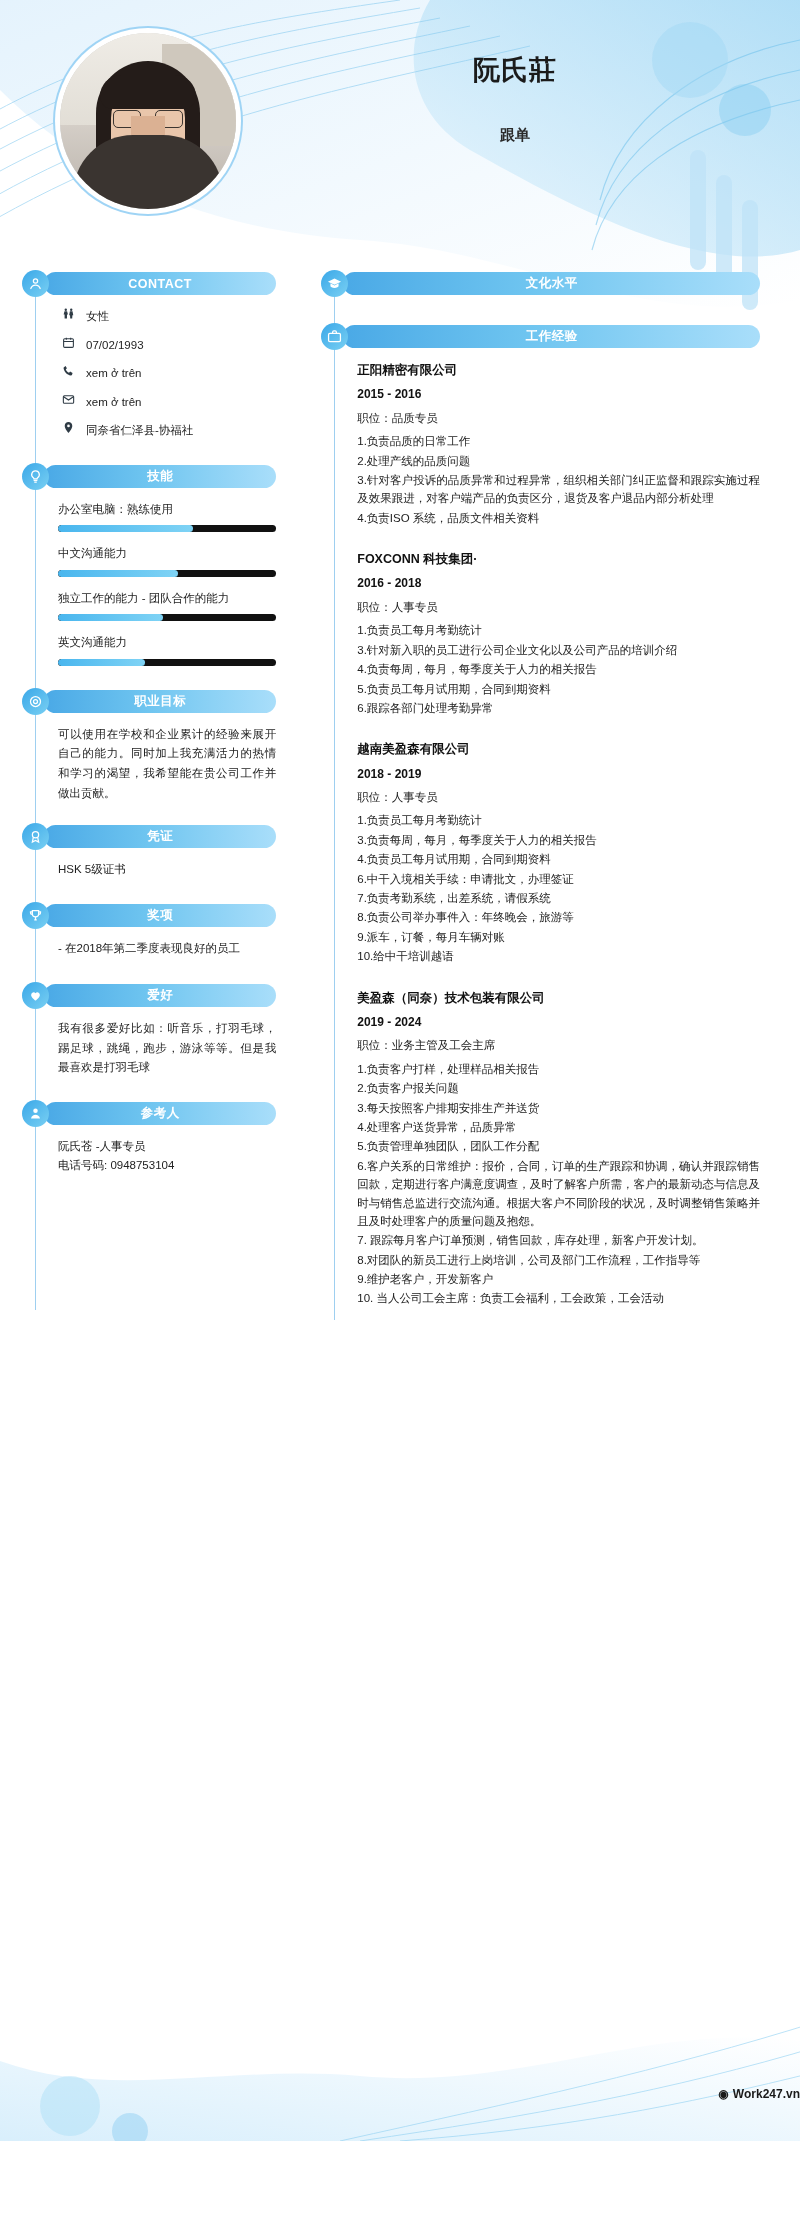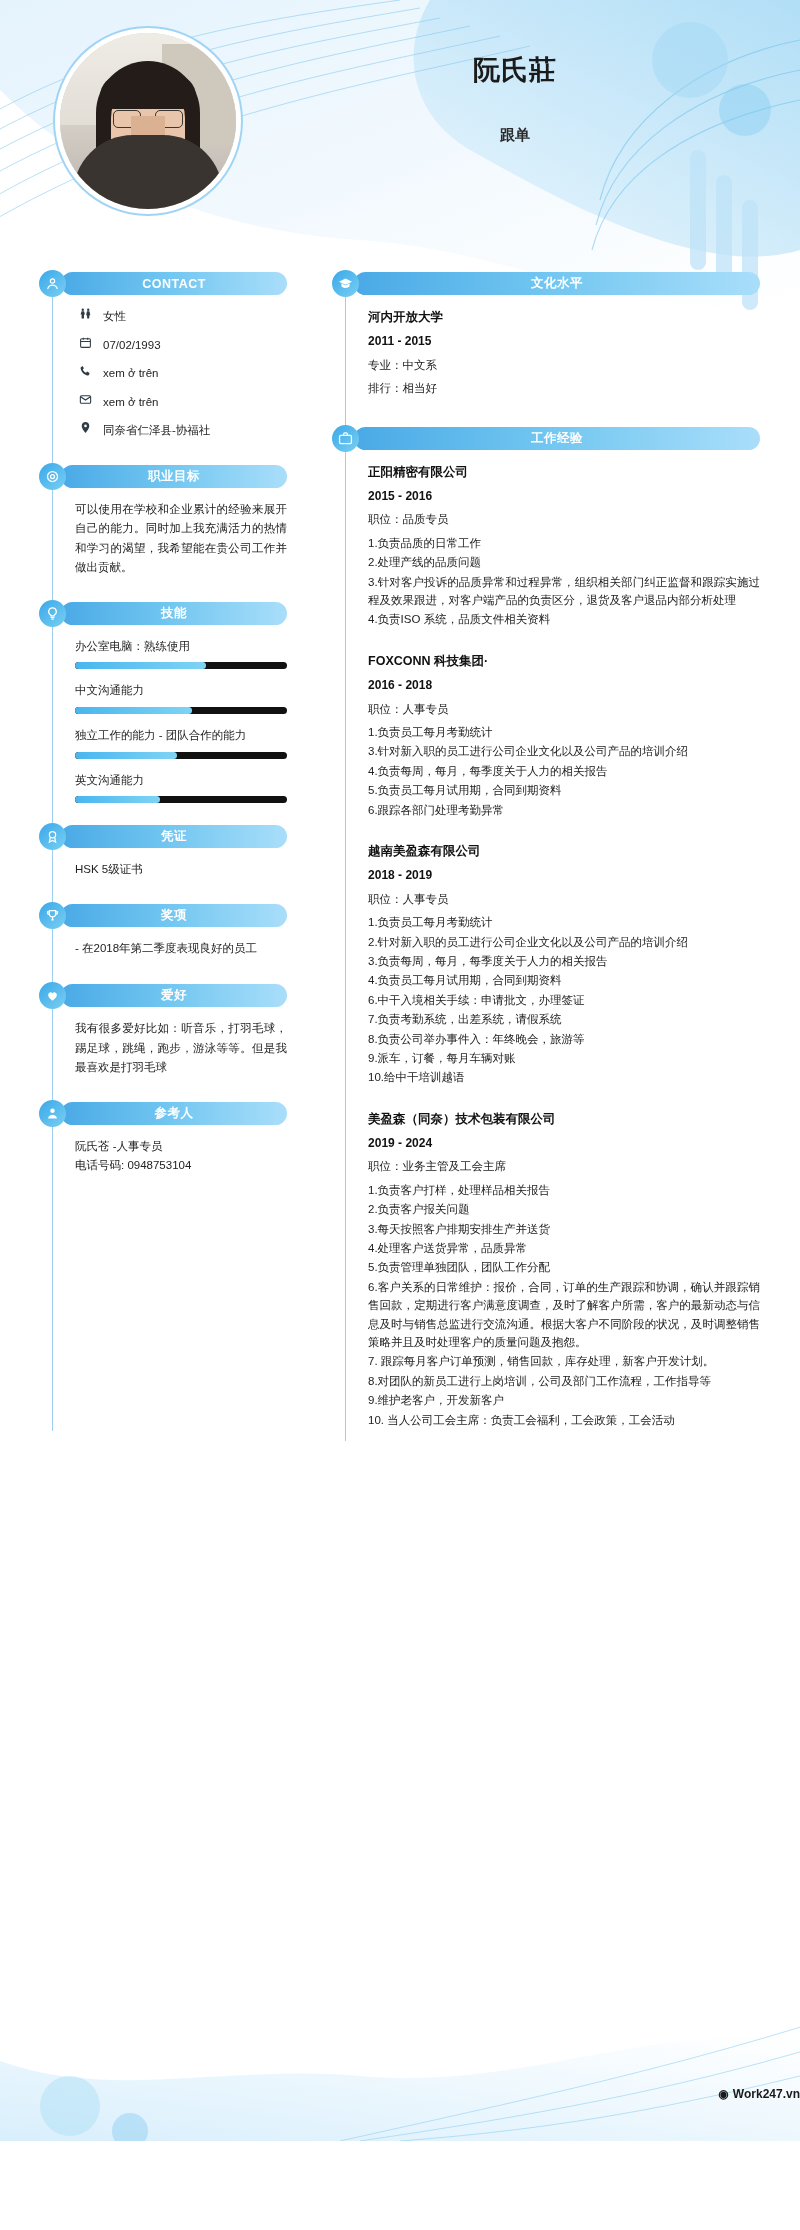--- a/index.html
+++ b/index.html
@@ -112,21 +112,21 @@
     font-size: 27px; font-weight: bold; color: #1b1b1b; letter-spacing: 1px;
   }
   .cand-role {
     margin-top: 38px; font-size: 15px; font-weight: bold; color: #2a2a2a;
   }
 
   
   .cols {
     position: relative;
     display: flex;
-    padding: 0 40px 0 39px;
+    padding: 0 40px 0 22px;
   }
   .left-col { width: 255px; position: relative; }
   .right-col { width: 440px; position: relative; margin-left: 45px; }
 
   
   .vline {
     position: absolute;
     width: 1px;
     background: #9ecff0;
   }
@@ -373,33 +373,20 @@
               <span>同奈省仁泽县-协福社</span>
             </li>
           </ul>
         </div>
       </div>
 
       <div class="sec" style="margin-top:22px;">
         <div class="sec-head">
           <div class="sec-badge">
             <svg width="15" height="15" viewBox="0 0 24 24" fill="none" stroke="#fff" stroke-width="2">
-                <circle cx="12" cy="12" r="8"></circle>
-                <circle cx="12" cy="12" r="3.2"></circle>
-              </svg>
-          </div>
-          <div class="sec-bar">职业目标</div>
-        </div>
-        <div class="sec-body para">可以使用在学校和企业累计的经验来展开自己的能力。同时加上我充满活力的热情和学习的渴望，我希望能在贵公司工作并做出贡献。</div>
-      </div>
-
-      <div class="sec" style="margin-top:22px;">
-        <div class="sec-head">
-          <div class="sec-badge">
-            <svg width="15" height="15" viewBox="0 0 24 24" fill="none" stroke="#fff" stroke-width="2">
                 <path d="M9 18h6M10 21h4"></path>
                 <path d="M12 3a6 6 0 0 0-3.4 11c.6.5.9 1.2.9 1.9h5c0-.7.3-1.4.9-1.9A6 6 0 0 0 12 3z"></path>
               </svg>
           </div>
           <div class="sec-bar">技能</div>
         </div>
         <div class="sec-body">
           <div class="skill">
             <div class="label">办公室电脑：熟练使用</div>
             <div class="track">
@@ -420,20 +407,33 @@
           </div>
           <div class="skill">
             <div class="label">英文沟通能力</div>
             <div class="track">
                 <div class="fill" id="sk3" style="width: 40%;"></div>
               </div>
           </div>
         </div>
       </div>
 
+      <div class="sec" style="margin-top:22px;">
+        <div class="sec-head">
+          <div class="sec-badge">
+            <svg width="15" height="15" viewBox="0 0 24 24" fill="none" stroke="#fff" stroke-width="2">
+                <circle cx="12" cy="12" r="8"></circle>
+                <circle cx="12" cy="12" r="3.2"></circle>
+              </svg>
+          </div>
+          <div class="sec-bar">职业目标</div>
+        </div>
+        <div class="sec-body para">可以使用在学校和企业累计的经验来展开自己的能力。同时加上我充满活力的热情和学习的渴望，我希望能在贵公司工作并做出贡献。</div>
+      </div>
+
       <div class="sec" style="margin-top:20px;">
         <div class="sec-head">
           <div class="sec-badge">
             <svg width="15" height="15" viewBox="0 0 24 24" fill="none" stroke="#fff" stroke-width="2">
                 <circle cx="12" cy="9" r="5"></circle>
                 <path d="M8.5 13.5 7 21l5-2.5L17 21l-1.5-7.5"></path>
               </svg>
           </div>
           <div class="sec-bar">凭证</div>
         </div>
@@ -488,26 +488,20 @@
 
       <div class="sec">
         <div class="sec-head">
           <div class="sec-badge">
             <svg width="15" height="15" viewBox="0 0 24 24" fill="#fff">
                 <path d="M12 4 1.5 9 12 14l10.5-5z"></path>
                 <path d="M5.5 11.5V16c0 1.7 3 3 6.5 3s6.5-1.3 6.5-3v-4.5L12 15z"></path>
               </svg>
           </div>
           <div class="sec-bar">文化水平</div>
-        </div>
-        <div class="sec-body">
-          <div class="block-title">河内开放大学</div>
-          <div class="block-years">2011 - 2015</div>
-          <div class="block-sub">专业：中文系</div>
-          <div class="block-sub">排行：相当好</div>
         </div>
       </div>
 
       <div class="sec" style="margin-top:26px;">
         <div class="sec-head">
           <div class="sec-badge">
             <svg width="15" height="15" viewBox="0 0 24 24" fill="none" stroke="#fff" stroke-width="2">
                 <rect x="2.5" y="7" width="19" height="13" rx="2"></rect>
                 <path d="M9 7V5a2 2 0 0 1 2-2h2a2 2 0 0 1 2 2v2"></path>
               </svg>
@@ -540,21 +534,20 @@
               <li>6.跟踪各部门处理考勤异常</li>
             </ul>
           </div>
 
           <div class="block">
             <div class="block-title">越南美盈森有限公司</div>
             <div class="block-years">2018 - 2019</div>
             <div class="block-sub">职位：人事专员</div>
             <ul class="block-list">
               <li>1.负责员工每月考勤统计</li>
-              <li>2.针对新入职的员工进行公司企业文化以及公司产品的培训介绍</li>
               <li>3.负责每周，每月，每季度关于人力的相关报告</li>
               <li>4.负责员工每月试用期，合同到期资料</li>
               <li>6.中干入境相关手续：申请批文，办理签证</li>
               <li>7.负责考勤系统，出差系统，请假系统</li>
               <li>8.负责公司举办事件入：年终晚会，旅游等</li>
               <li>9.派车，订餐，每月车辆对账</li>
               <li>10.给中干培训越语</li>
             </ul>
           </div>
 

